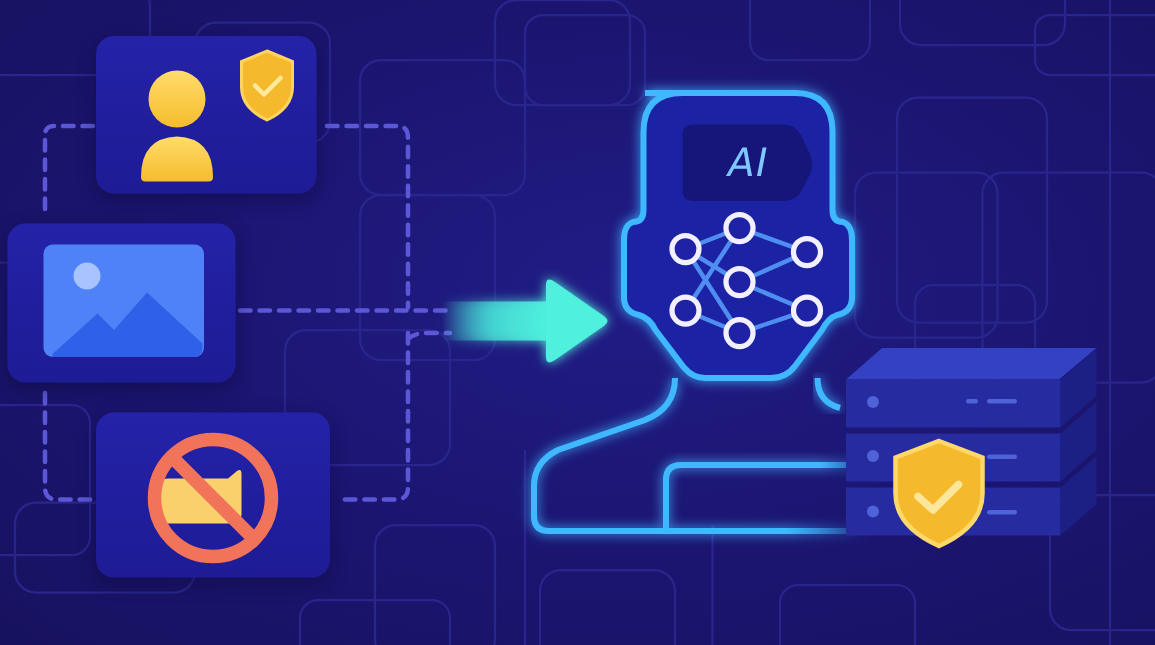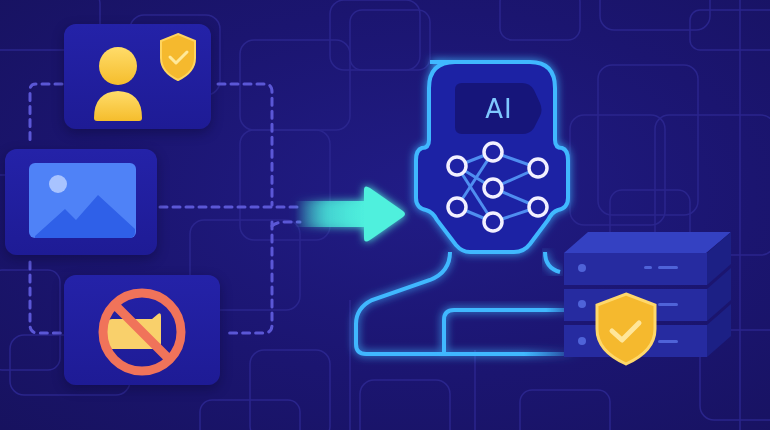--- a/index.html
+++ b/index.html
@@ -151,21 +151,21 @@
     <g fill="#1f22a4" stroke="#f2f0ff" stroke-width="3.5">
       <circle cx="457" cy="166" r="9"></circle>
       <circle cx="457" cy="207" r="9"></circle>
       <circle cx="493" cy="152" r="9"></circle>
       <circle cx="493" cy="188" r="9"></circle>
       <circle cx="493" cy="222" r="9"></circle>
       <circle cx="538" cy="168" r="9"></circle>
       <circle cx="538" cy="207" r="9"></circle>
     </g>
   </svg>
-  <div style="position:absolute;left:455px;top:83px;width:88px;height:51px;">
+  <div style="position:absolute;left:455px;top:83px;width:88px;height:51px;font-style:italic;">
     <div class="ai-label">AI</div>
   </div>
 
   <svg class="layer" viewBox="0 0 770 430">
     <path d="M564 253 L588 232 H731 L706 253 Z" fill="#3441c2"></path>
     <rect x="564" y="253" width="143" height="32" fill="#262ba0"></rect>
     <path d="M707 253 L731 232 V264 L707 285 Z" fill="#1c2085"></path>
     <rect x="564" y="289" width="143" height="32" fill="#262ba0"></rect>
     <path d="M707 289 L731 268 V300 L707 321 Z" fill="#1c2085"></path>
     <rect x="564" y="325" width="143" height="32" fill="#262ba0"></rect>

